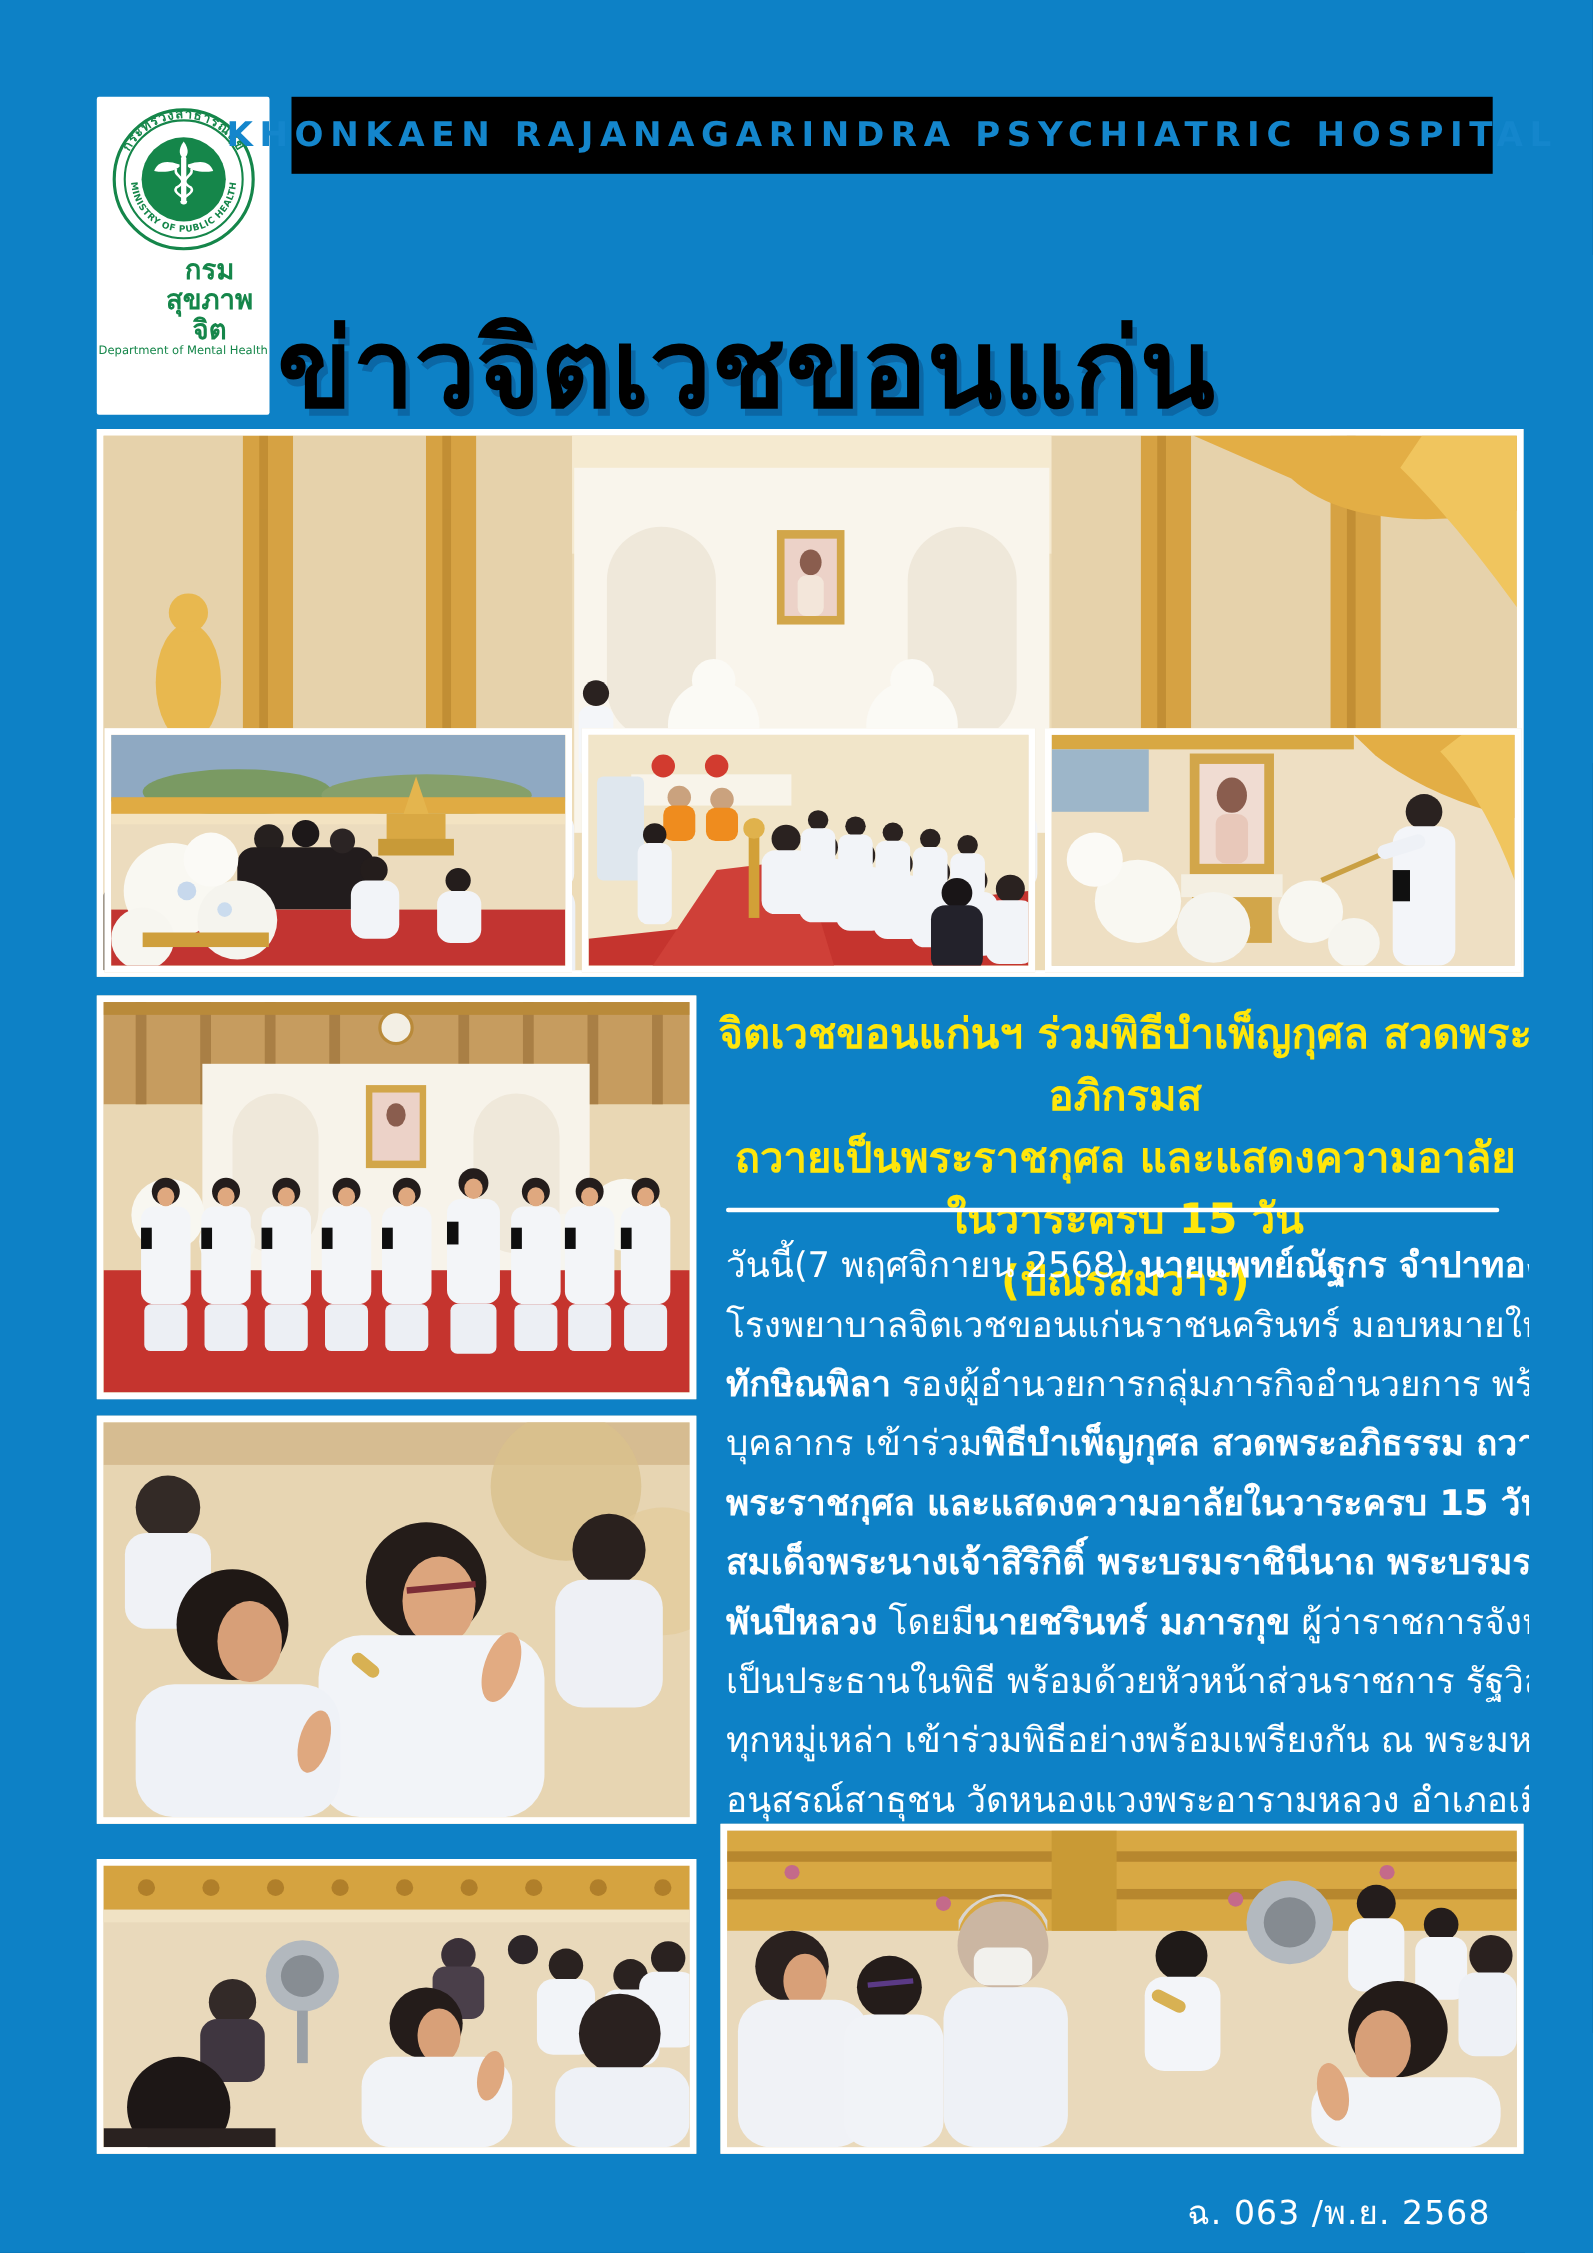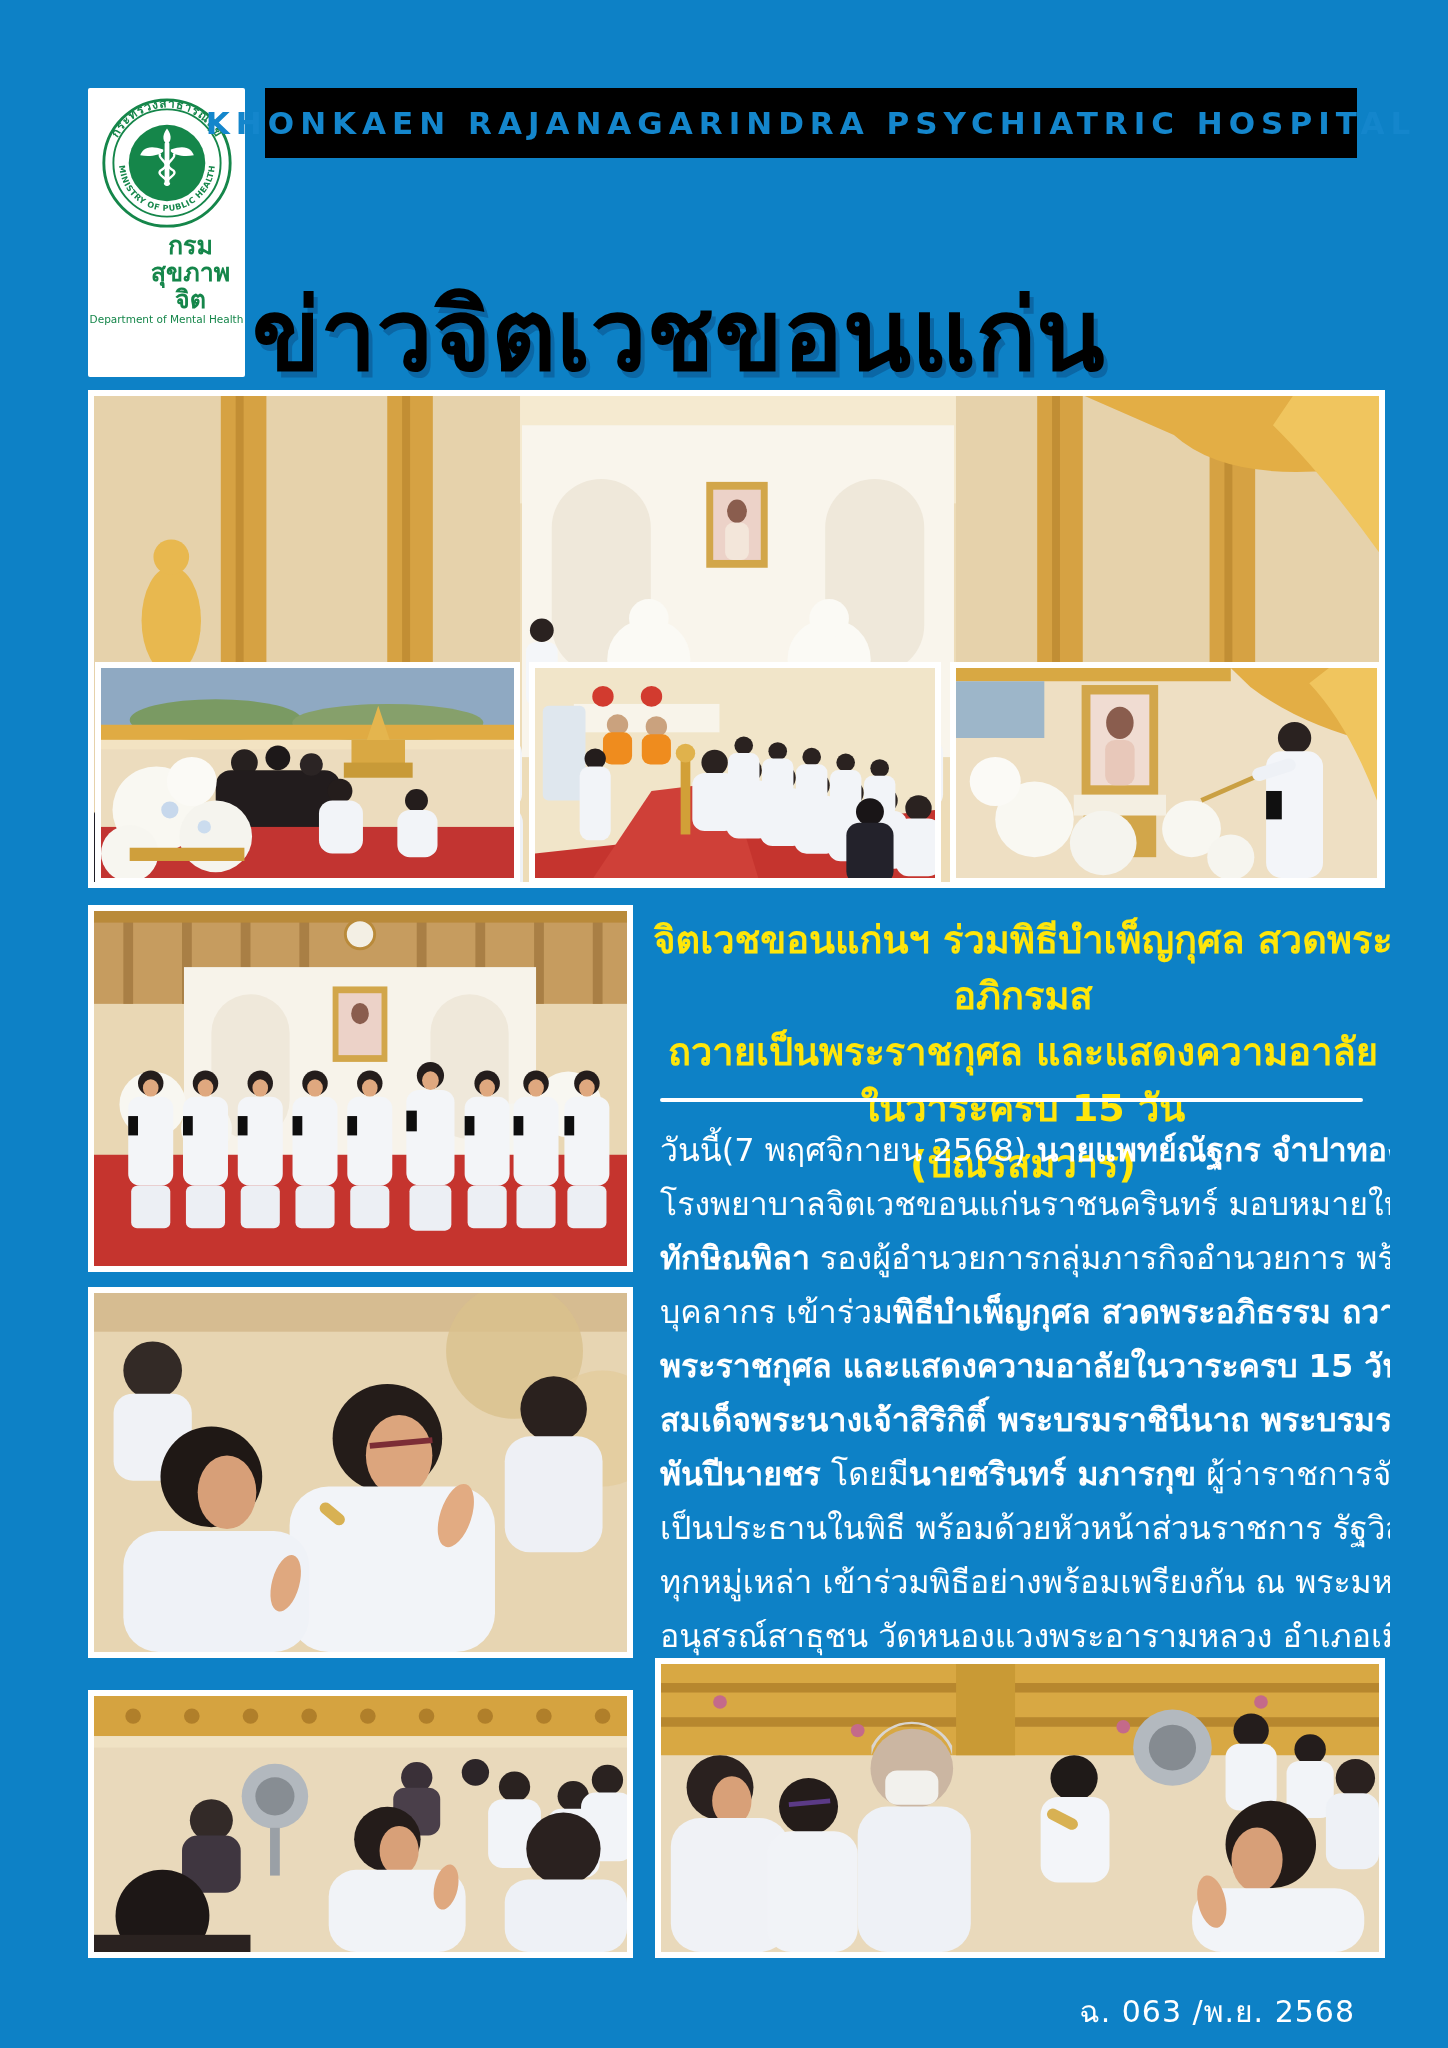--- a/index.html
+++ b/index.html
@@ -366,21 +366,21 @@
     <div>(ปัณรสมวาร)</div>
   </div>
   <div id="divider" class="abs"></div>
   <div id="article-text" class="abs">
       <div class="article-line"><span>วันนี้(7 พฤศจิกายน 2568) </span><span class="b">นายแพทย์ณัฐกร จำปาทอง</span></div>
       <div class="article-line"><span>โรงพยาบาลจิตเวชขอนแก่นราชนครินทร์ มอบหมายให้</span></div>
       <div class="article-line"><span class="b">ทักษิณพิลา</span><span> รองผู้อำนวยการกลุ่มภารกิจอำนวยการ พร้อมด้วย</span></div>
       <div class="article-line"><span>บุคลากร เข้าร่วม</span><span class="b">พิธีบำเพ็ญกุศล สวดพระอภิธรรม ถวายเป็น</span></div>
       <div class="article-line"><span class="b">พระราชกุศล และแสดงความอาลัยในวาระครบ 15 วัน (ปัณรสมวาร)</span></div>
       <div class="article-line"><span class="b">สมเด็จพระนางเจ้าสิริกิติ์ พระบรมราชินีนาถ พระบรมราชชนนี</span></div>
-      <div class="article-line"><span class="b">พันปีนายชร</span><span> โดยมี</span><span class="b">นายชรินทร์ มภารกุข</span><span> ผู้ว่าราชการจังหวัดขอนแก่น</span></div>
+      <div class="article-line"><span class="b">พันปีหลวง</span><span> โดยมี</span><span class="b">นายชรินทร์ มภารกุข</span><span> ผู้ว่าราชการจังหวัดขอนแก่น</span></div>
       <div class="article-line"><span>เป็นประธานในพิธี พร้อมด้วยหัวหน้าส่วนราชการ รัฐวิสาหกิจ และประชาชน</span></div>
       <div class="article-line"><span>ทุกหมู่เหล่า เข้าร่วมพิธีอย่างพร้อมเพรียงกัน ณ พระมหาธาตุแก่นนคร</span></div>
       <div class="article-line"><span>อนุสรณ์สาธุชน วัดหนองแวงพระอารามหลวง อำเภอเมือง จังหวัดขอนแก่น</span></div>
     </div>
 
   <div id="photo-bl" class="abs photo">
     <svg viewBox="0 0 545 268" preserveAspectRatio="none">
       <rect width="545" height="268" fill="#e9d9bb"></rect>
       <rect width="545" height="42" fill="#d5a340"></rect>
       <g fill="#b07f2a">

